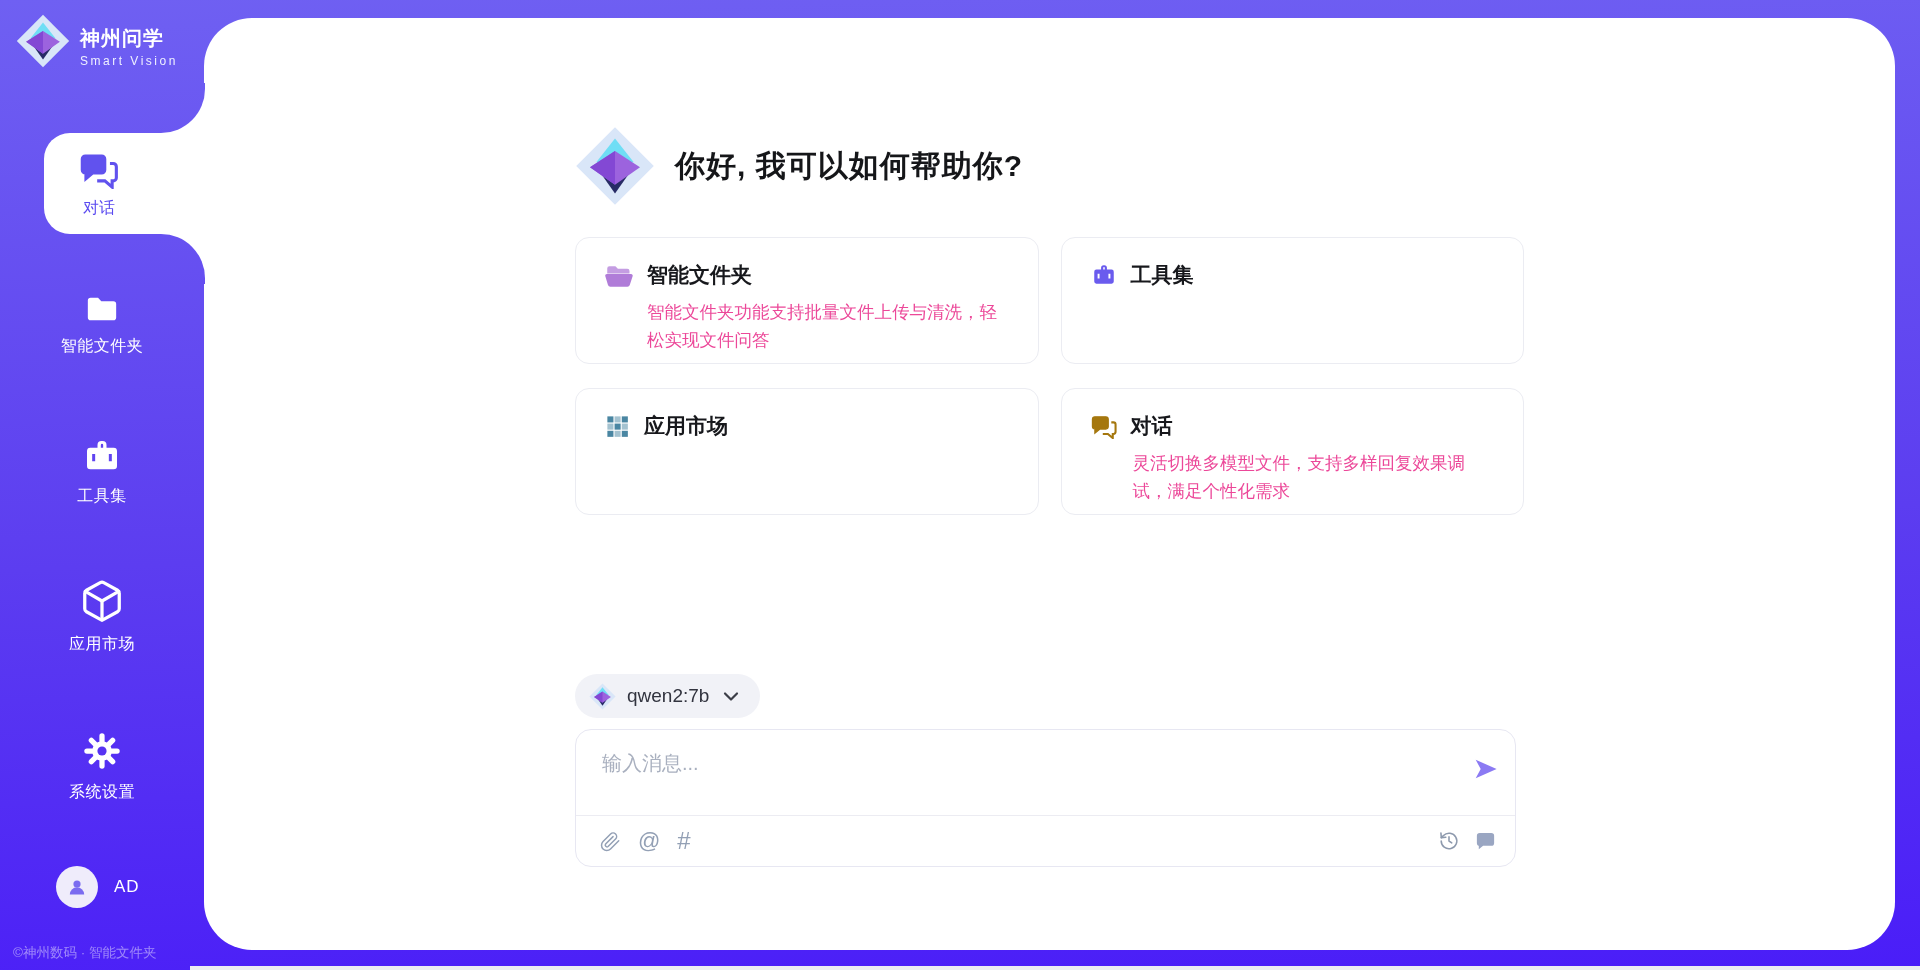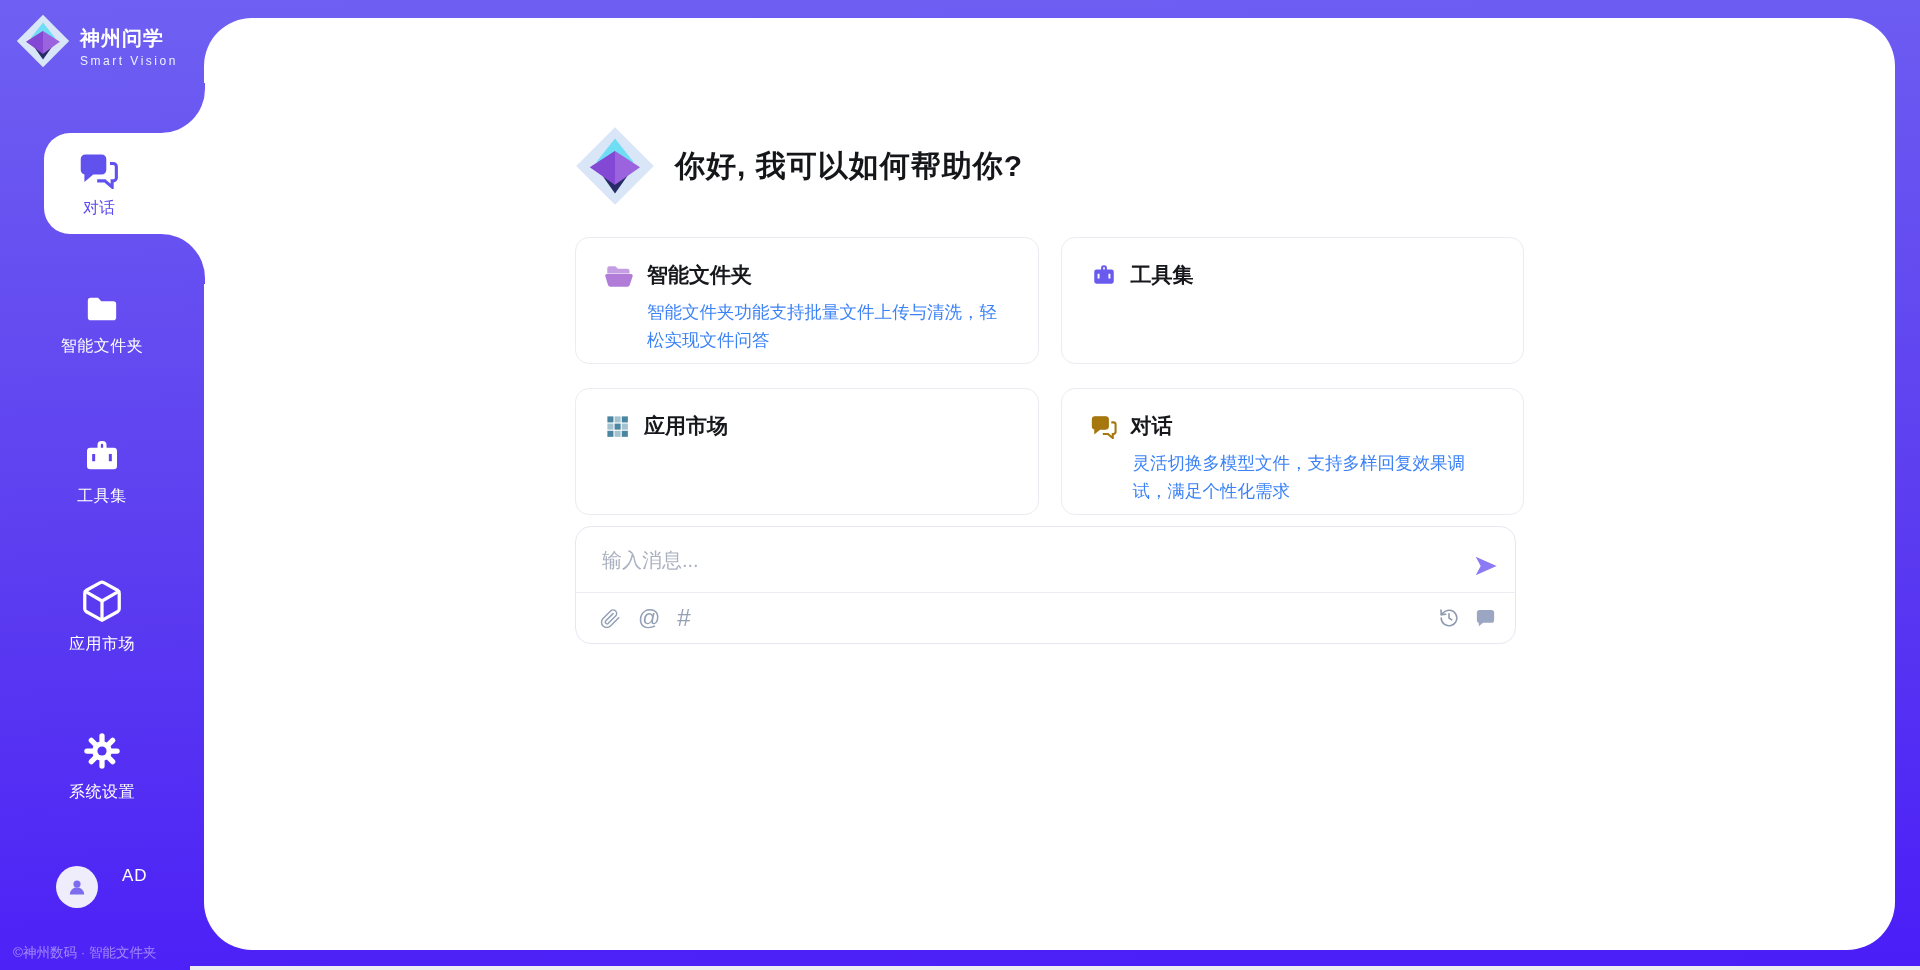--- a/index.html
+++ b/index.html
@@ -43,50 +43,50 @@
   .nav-item{
     position:absolute; left:0; width:204px; display:flex; flex-direction:column;
     align-items:center; gap:10px; cursor:pointer; z-index:2;
   }
   .nav-item .lbl{ color:#ffffff; font-size:16px; letter-spacing:.5px; }
   .nav-item.n-folder{ top:292px; }
   .nav-item.n-brief{ top:436px; }
   .nav-item.n-cube{ top:578px; }
   .nav-item.n-gear{ top:730px; }
 
-  .user-row{ position:absolute; left:56px; top:866px; display:flex; gap:24px; z-index:2; cursor:pointer;}
+  .user-row{ position:absolute; left:56px; top:866px; display:flex; align-items:center; gap:16px; z-index:2; cursor:pointer;}
   .avatar{ width:42px; height:42px; border-radius:50%; background:#efecfb; display:flex; align-items:center; justify-content:center; }
   .user-row .lbl{ color:#fff; font-size:17px; letter-spacing:1px; }
 
   .side-footer{ position:absolute; left:13px; bottom:8px; color:rgba(255,255,255,.45); font-size:13.5px; z-index:2; }
 
   .bottom-strip{ position:absolute; left:190px; right:0; bottom:0; height:4px; background:#ecedf2; z-index:4; }
 
   
   .content{ position:relative; width:949px; margin:0 auto; padding-top:108px; }
   .greeting{ display:flex; align-items:center; gap:20px; }
   .greeting h1{ font-size:30px; font-weight:bold; color:#151619; letter-spacing:1px; }
 
   .cards{ display:grid; grid-template-columns:1fr 1fr; column-gap:22px; row-gap:24px; margin-top:31px; }
   .card{
     height:127px; border:1px solid #ebecf2; border-radius:14px; background:#fff;
     padding:23px 26px 0 28px; cursor:pointer;
   }
   .card-head{ display:flex; align-items:center; gap:13px; }
   .card-title{ font-size:21px; font-weight:bold; color:#17181c; }
-  .card-desc{ margin:9px 0 0 43px; font-size:17.5px; line-height:28px; color:#3b82f6; }
+  .card-desc{ margin:9px 0 0 43px; font-size:17.5px; line-height:28px; color:#ec4899; }
 
   .model-pill{
     margin-top:159px; display:inline-flex; align-items:center; gap:11px;
     height:44px; padding:0 18px 0 14px; border-radius:22px; background:#f1f2f7; cursor:pointer;
   }
   .model-pill .lbl{ font-size:19px; color:#32343f; }
 
   .composer{
-    position:relative; margin-top:11px; width:941px; height:118px;
+    position:relative; margin-top:11px; width:941px; height:138px;
     border:1.5px solid #e7e7f2; border-radius:16px; background:#fff;
   }
   .composer textarea{
     width:800px; height:58px; margin:20px 0 0 26px; border:none; outline:none; resize:none;
     font-family:inherit; font-size:20px; color:#333a45; background:transparent;
   }
   .composer textarea::placeholder{ color:#a9b0bf; }
   .send-btn{ position:absolute; top:26px; right:15px; cursor:pointer; }
   .composer-bar{
     position:absolute; left:0; right:0; bottom:0; height:51px;
@@ -269,20 +269,29 @@
           <div class="card-head">
             <svg width="28" height="26" viewBox="0 0 23 21" fill="#a5770e" stroke="#a5770e">
                 <use href="#icon-chat-bubbles"></use>
               </svg>
             <span class="card-title">对话</span>
           </div>
           <div class="card-desc">灵活切换多模型文件，支持多样回复效果调试，满足个性化需求</div>
         </div>
       </div>
 
+      <div class="model-pill">
+        <svg width="27" height="27" viewBox="0 0 64 64">
+            <use href="#diamond-logo"></use>
+          </svg>
+        <span class="lbl">qwen2:7b</span>
+        <svg width="22" height="22" viewBox="0 0 22 22" stroke="#3c3e48">
+            <use href="#icon-chevron"></use>
+          </svg>
+      </div>
 
       <div class="composer">
         <textarea placeholder="输入消息..." style=""></textarea>
         <div class="send-btn">
           <svg width="28" height="26" viewBox="0 0 24 24" fill="#8b7af3">
               <use href="#icon-send"></use>
             </svg>
         </div>
         <div class="composer-bar">
           <span class="cbar-icon">

